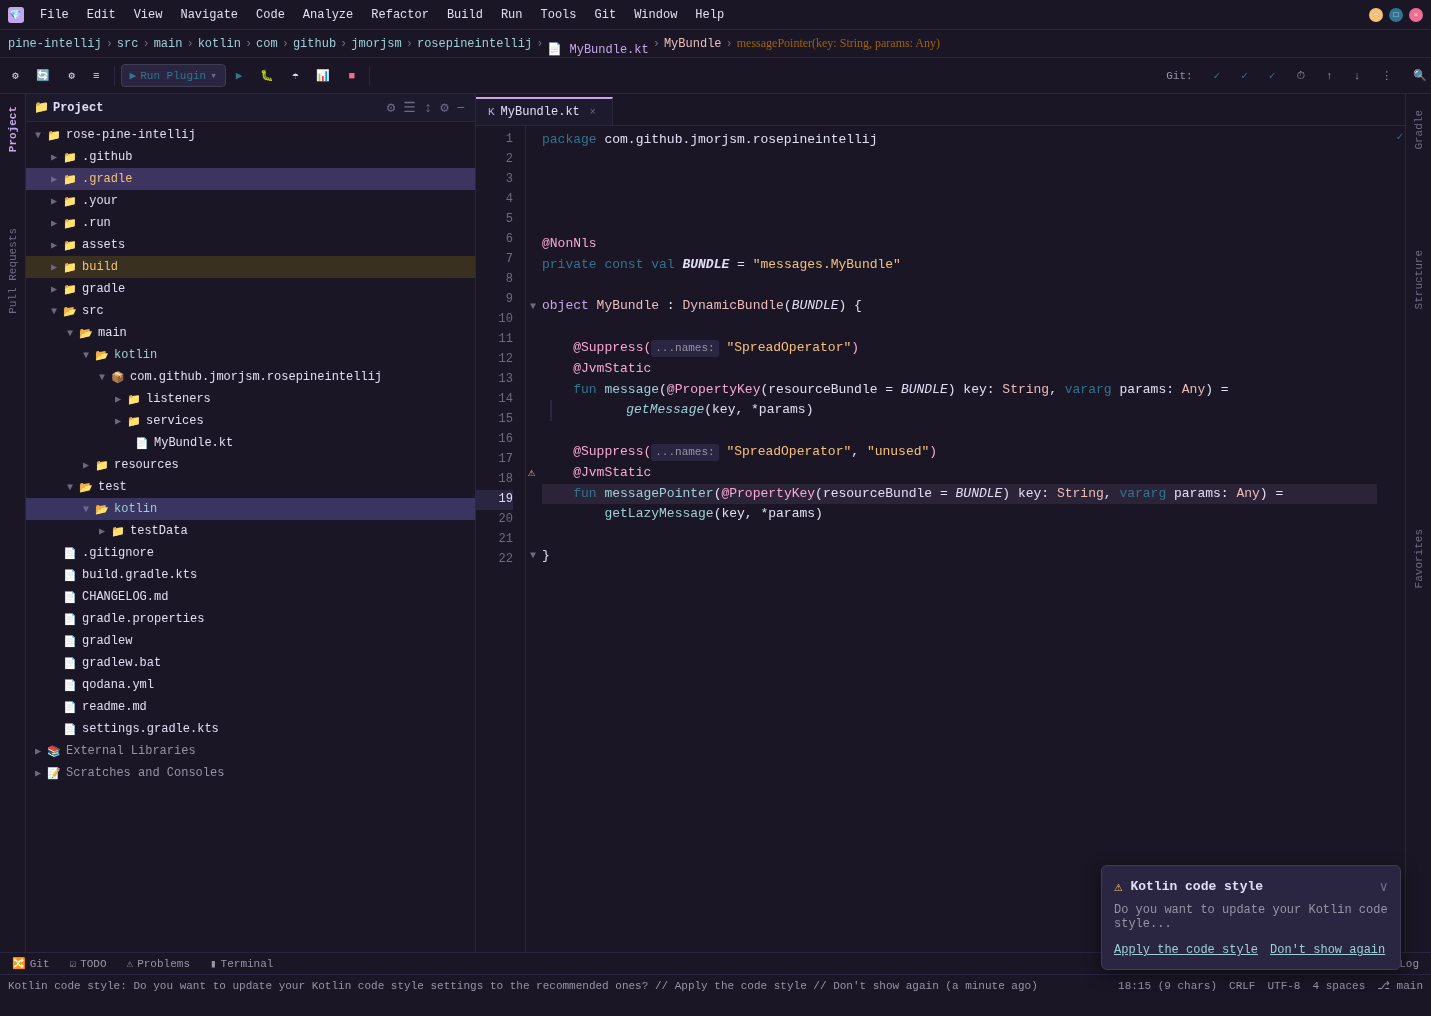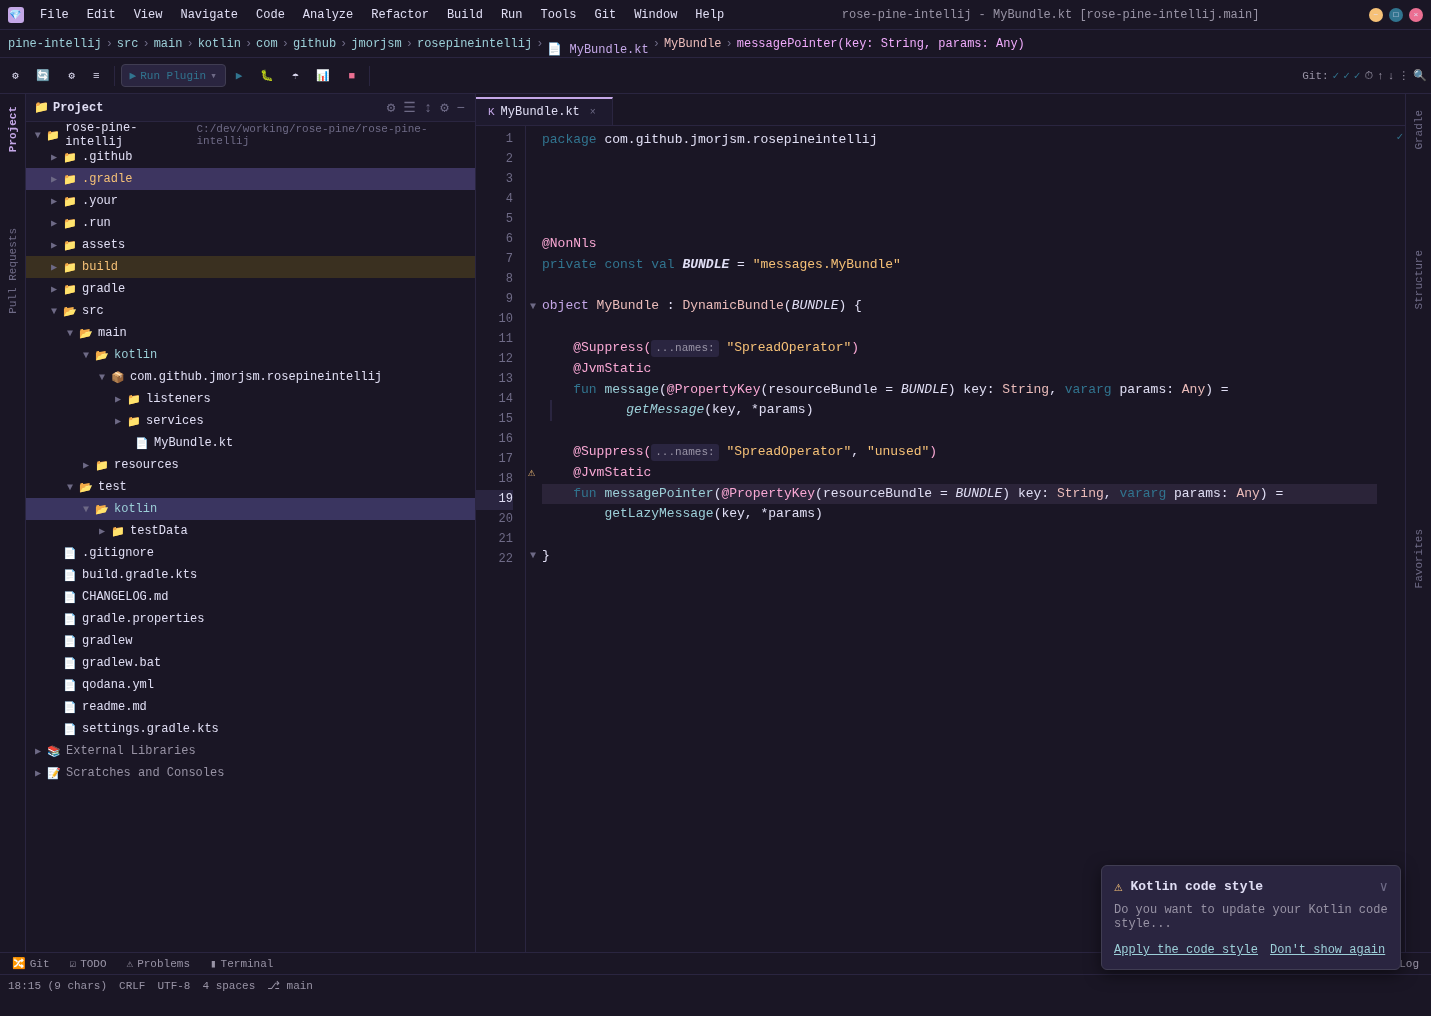--- a/index.html
+++ b/index.html
@@ -107,21 +107,21 @@
     }
     .toolbar-sep {
       width: 1px; height: 20px;
       background: #2a2540;
       margin: 0 4px;
     }
     .toolbar-spacer { flex: 1; }
     .git-area {
       display: flex;
       align-items: center;
-      gap: 4px;
+      gap: 21px;
       font-size: 11px;
       color: #9893a5;
       margin-left: 28px;
     }
 
     
     #main-layout {
       display: flex;
       height: calc(1016px - 30px - 28px - 36px - 24px - 22px);
     }
@@ -438,21 +438,20 @@
     <div class="menu-item">Code</div>
     <div class="menu-item">Analyze</div>
     <div class="menu-item">Refactor</div>
     <div class="menu-item">Build</div>
     <div class="menu-item">Run</div>
     <div class="menu-item">Tools</div>
     <div class="menu-item">Git</div>
     <div class="menu-item">Window</div>
     <div class="menu-item">Help</div>
   </div>
-  <div class="title-text">rose-pine-intellij - MyBundle.kt [rose-pine-intellij.main]</div>
   <div class="window-controls">
     <div class="win-btn win-minimize">−</div>
     <div class="win-btn win-maximize">□</div>
     <div class="win-btn win-close">×</div>
   </div>
 </div>
 
 <div id="breadcrumb">
   <span class="breadcrumb-link">pine-intellij</span>
   <span class="breadcrumb-sep">›</span>
@@ -467,21 +466,21 @@
   <span class="breadcrumb-link">github</span>
   <span class="breadcrumb-sep">›</span>
   <span class="breadcrumb-link">jmorjsm</span>
   <span class="breadcrumb-sep">›</span>
   <span class="breadcrumb-link">rosepineintellij</span>
   <span class="breadcrumb-sep">›</span>
   <span class="breadcrumb-item" style="color:#c4a7e7;margin-top:12px;">📄 MyBundle.kt</span>
   <span class="breadcrumb-sep">›</span>
   <span class="breadcrumb-item" style="color:#ebbcba;">MyBundle</span>
   <span class="breadcrumb-sep">›</span>
-  <span class="breadcrumb-item" style="color:#f0abfc;">messagePointer(key: String, params: Any)</span>
+  <span class="breadcrumb-item" style="color:#a16207;font-family:Liberation Serif, serif;">messagePointer(key: String, params: Any)</span>
 </div>
 
 <div id="toolbar">
   <div class="toolbar-btn">⚙</div>
   <div class="toolbar-btn">🔄</div>
   <div class="toolbar-btn">⚙</div>
   <div class="toolbar-btn">≡</div>
   <div class="toolbar-sep"></div>
   <div class="toolbar-btn run-btn">
     <span style="color:#31748f;">▶</span>
@@ -525,21 +524,20 @@
       <span class="project-header-icon">⚙</span>
       <span class="project-header-icon">−</span>
     </div>
     <div id="file-tree">
 
       <div class="tree-item">
         <span class="tree-indent" style="width:4px;"></span>
         <span class="tree-arrow">▼</span>
         <span class="tree-icon folder-icon">📁</span>
         <span class="tree-label">rose-pine-intellij</span>
-        <span style="color:#6e6a86; font-size:11px; margin-left:4px;">C:/dev/working/rose-pine/rose-pine-intellij</span>
       </div>
 
       <div class="tree-item">
         <span class="tree-indent" style="width:20px;"></span>
         <span class="tree-arrow">▶</span>
         <span class="tree-icon folder-icon">📁</span>
         <span class="tree-label">.github</span>
       </div>
 
       <div class="tree-item selected" style="background:#3d3560;">
@@ -884,20 +882,21 @@
     <span>Terminal</span>
   </div>
   <div class="bottom-sep"></div>
   <div class="bottom-btn">
     <span style="color:#f6c177;">⚠</span>
     <span>Event Log</span>
   </div>
 </div>
 
 <div id="status-bar">
+  <span class="status-text">Kotlin code style: Do you want to update your Kotlin code style settings to the recommended ones? // Apply the code style // Don't show again (a minute ago)</span>
   <div class="status-right">
     <span class="status-item">18:15 (9 chars)</span>
     <span class="status-item">CRLF</span>
     <span class="status-item">UTF-8</span>
     <span class="status-item">4 spaces</span>
     <span class="status-item">
       <span>⎇</span>
       <span>main</span>
     </span>
   </div>

